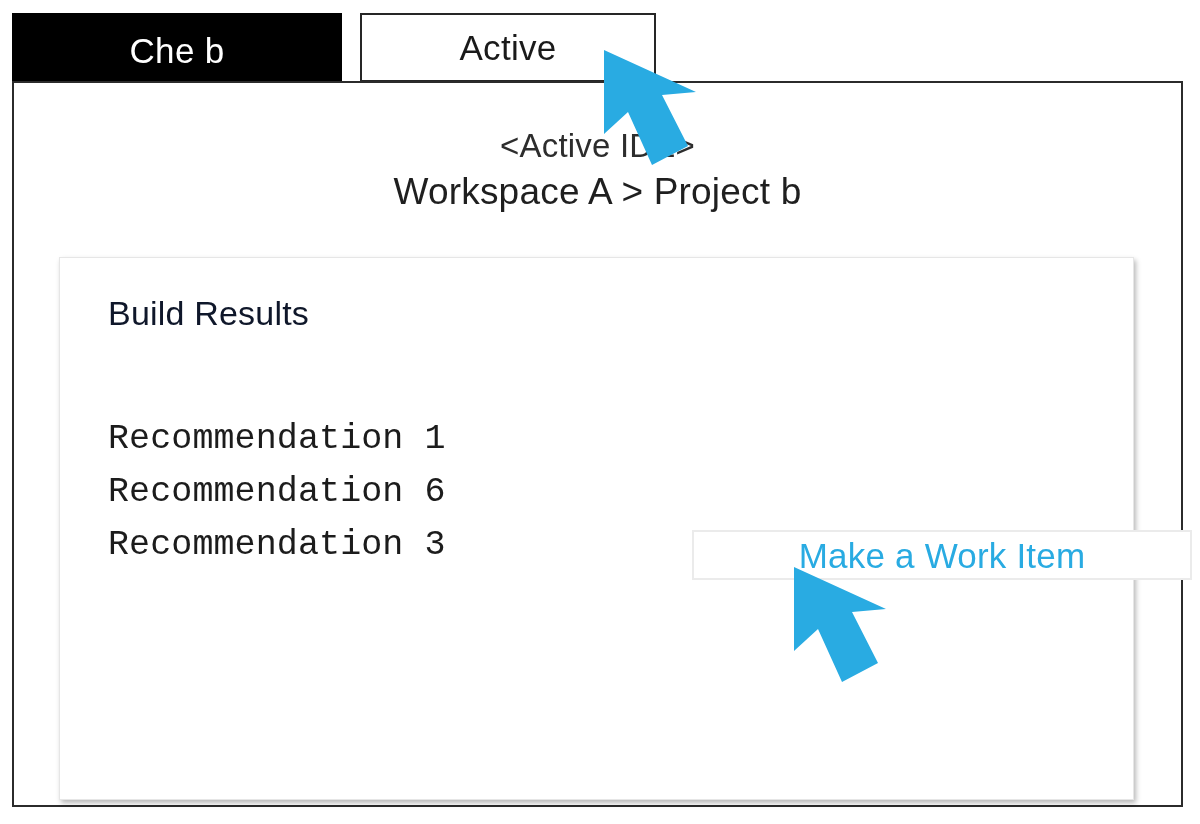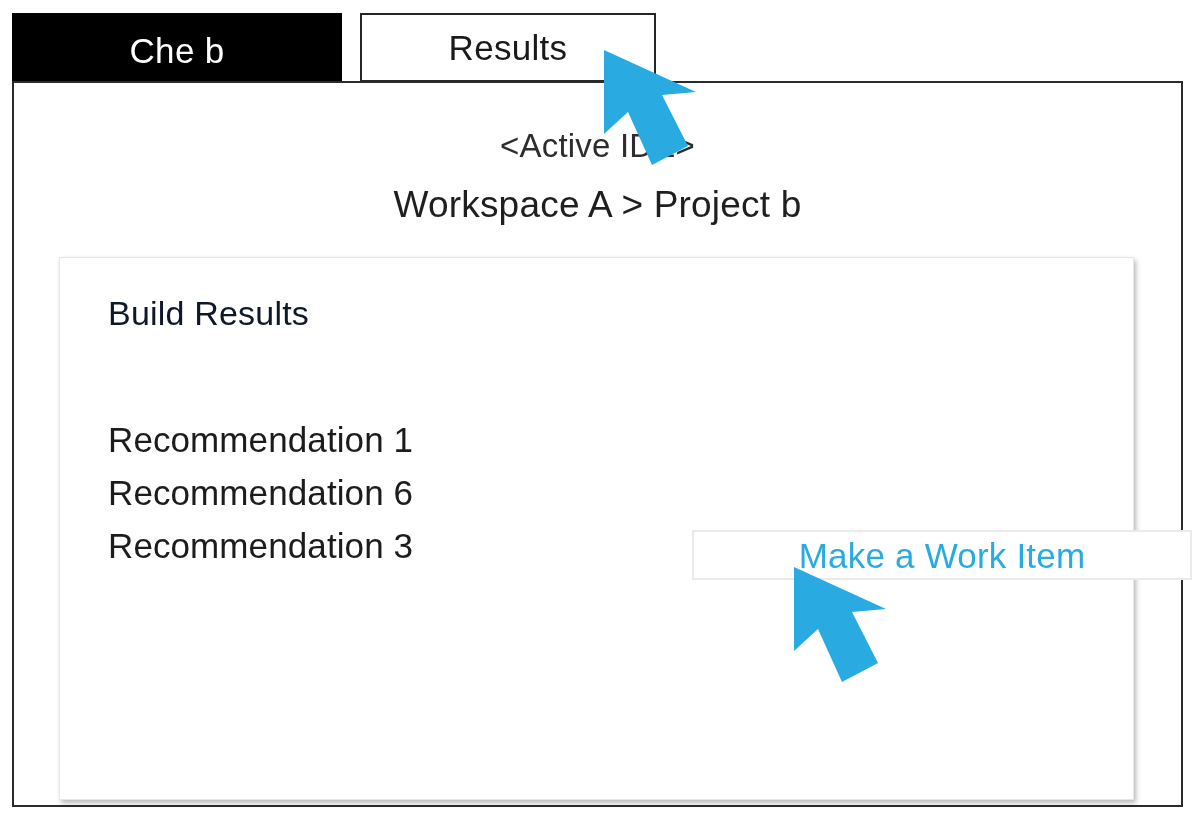--- a/index.html
+++ b/index.html
@@ -80,21 +80,21 @@
   .active-ide {
     font-size: 33px;
     line-height: 1.18;
     color: #2d2d2d;
     letter-spacing: 0.2px;
   }
   .breadcrumb {
     font-size: 37px;
     line-height: 1.2;
     color: #1f1f1f;
-    margin-top: 17px;
+    margin-top: 4px;
     letter-spacing: 0.2px;
   }
 
   
   .card {
     position: absolute;
     box-sizing: border-box;
     left: 45px;
     top: 174px;
     width: 1075px;
@@ -111,20 +111,21 @@
     color: #0f172a;
     letter-spacing: 0.2px;
   }
 
   
   .rec-list {
     position: absolute;
     left: 48px;
     top: 155px;
     width: 520px;
+    font-family: Liberation Mono, monospace;
   }
   .rec-item {
     font-size: 35px;
     line-height: 53px;
     color: #1c1c1c;
     white-space: nowrap;
     letter-spacing: 0.1px;
   }
 
   
@@ -157,21 +158,21 @@
 </head>
 <body>
 
 <div id="screen">
 
   <div class="tab-strip">
     <div class="tab tab-active">
       <span>Che b</span>
     </div>
     <div class="tab tab-inactive">
-      <span>Results</span>
+      <span>Active</span>
     </div>
   </div>
 
   <div class="panel">
 
     <div class="header-block">
       <div class="active-ide">&lt;Active IDE&gt;</div>
       <div class="breadcrumb">Workspace A &gt; Project b</div>
     </div>
 

